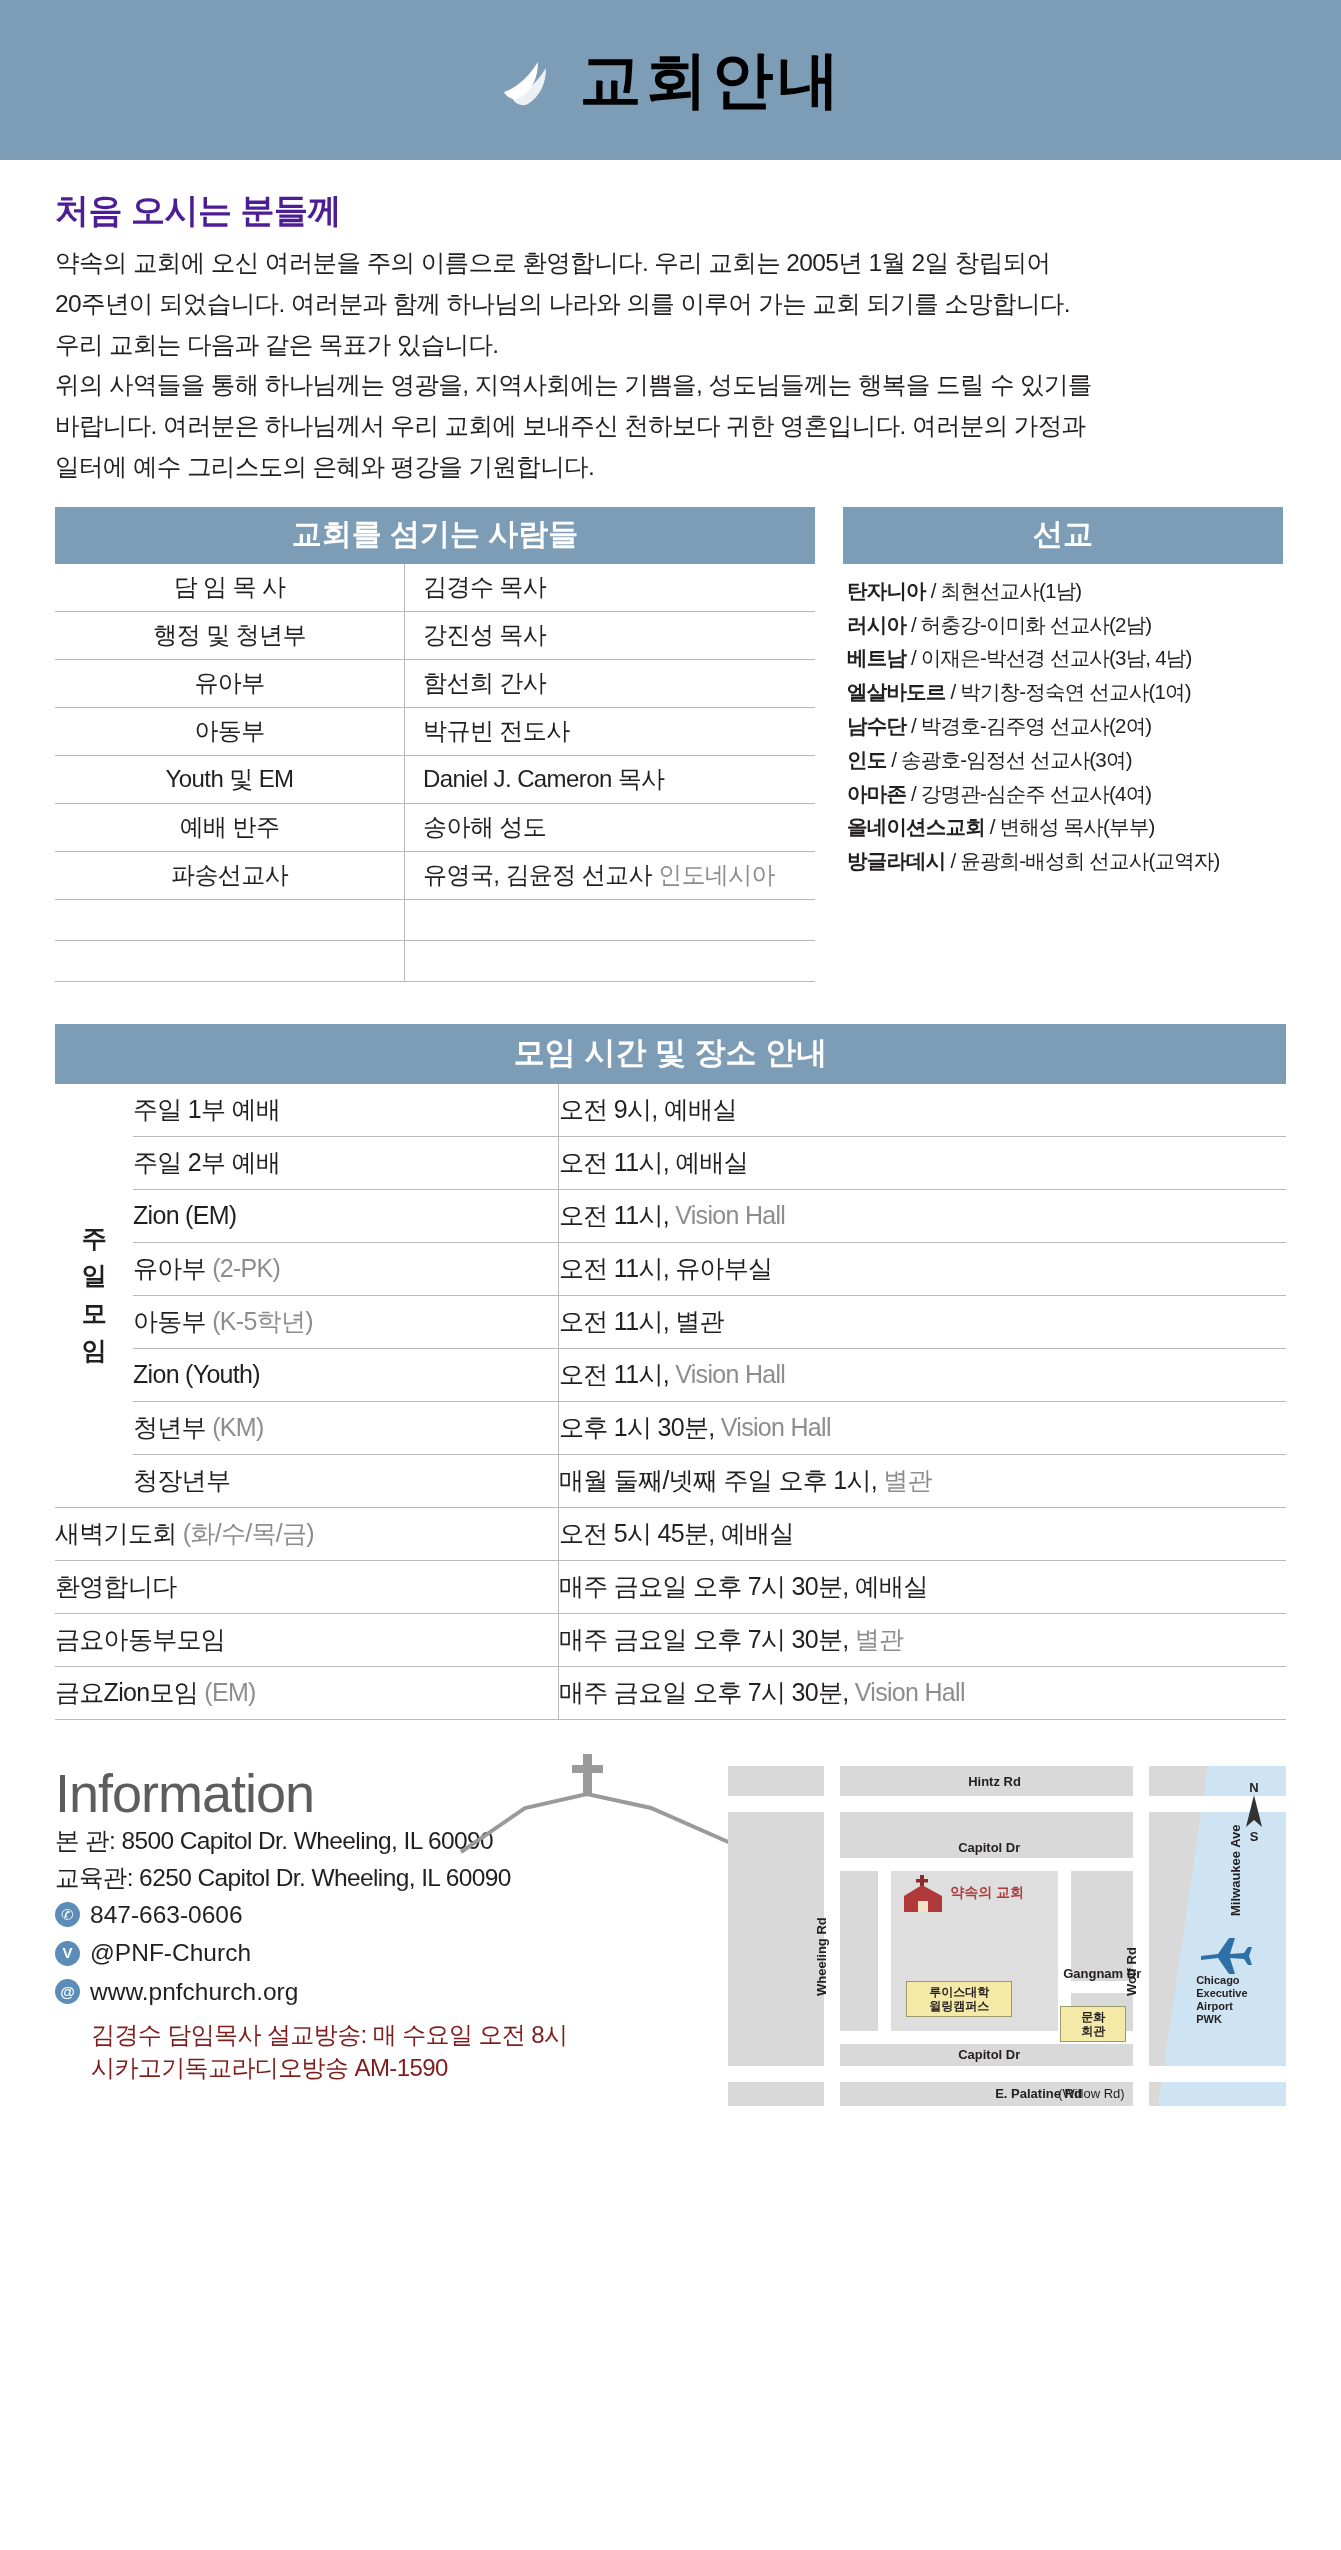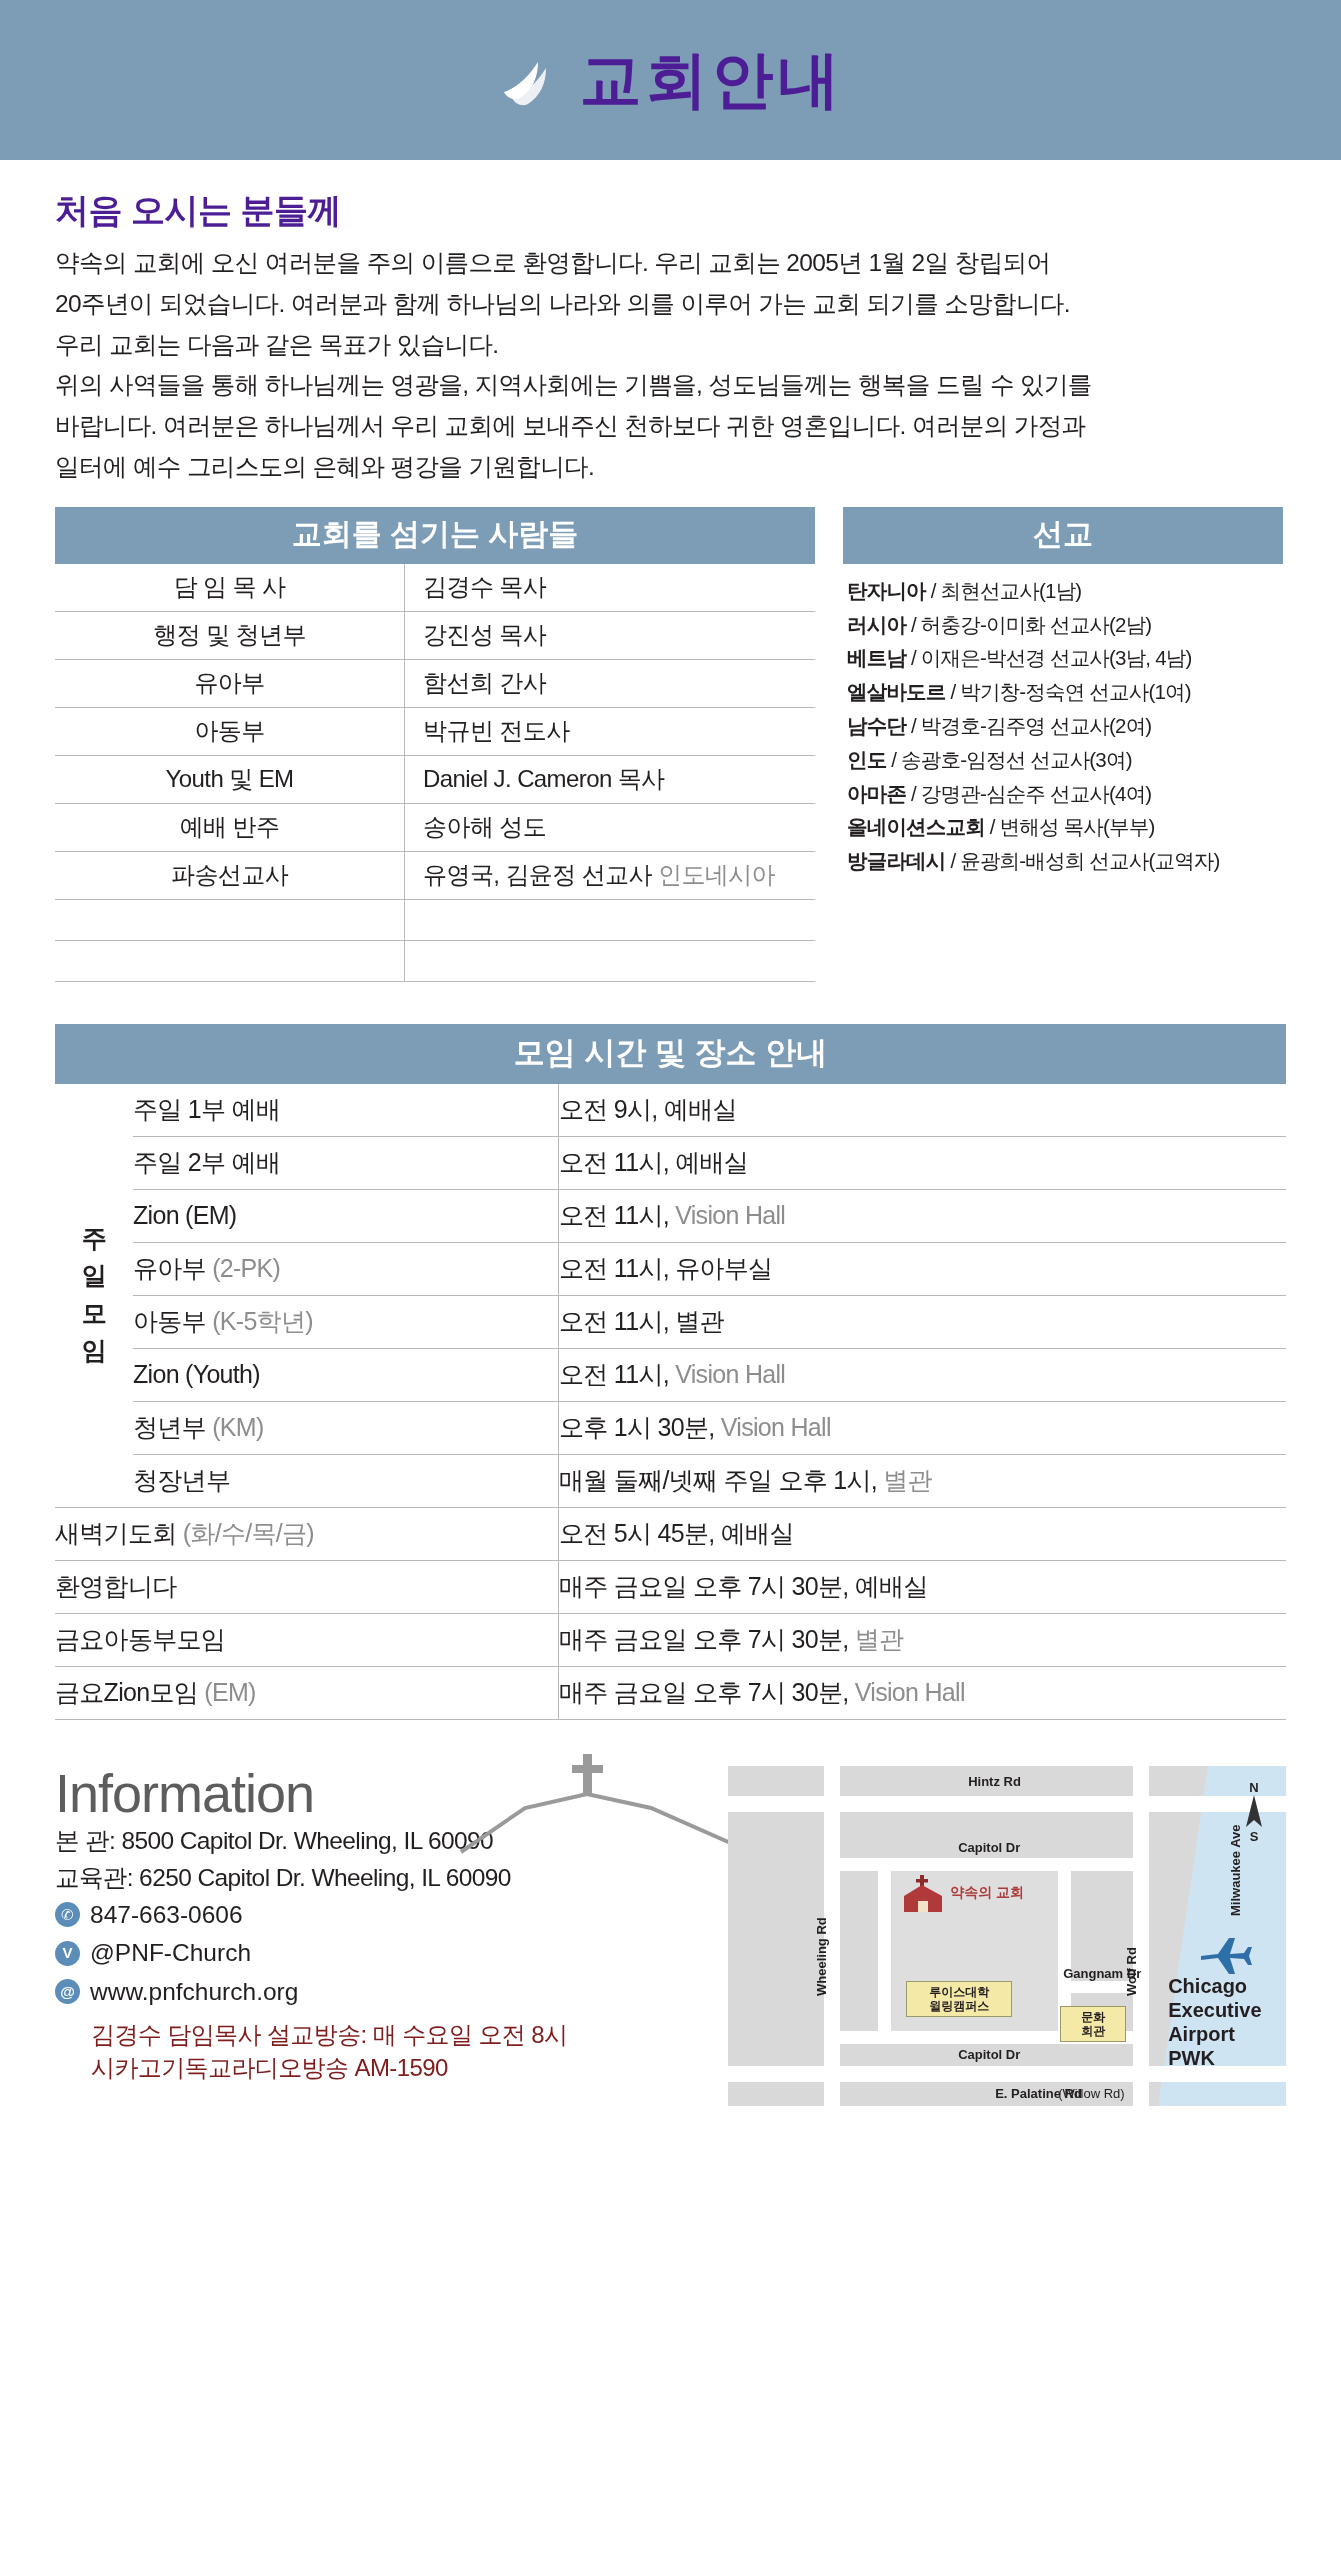--- a/index.html
+++ b/index.html
@@ -11,21 +11,21 @@
     -webkit-font-smoothing:antialiased;
   }
   .page{position:relative;width:1341px;height:2550px;overflow:hidden;}
 
   
   .header{
     height:160px;background:#7d9cb5;display:flex;align-items:center;justify-content:center;
   }
   .header-inner{display:flex;align-items:center;gap:18px;}
   .header-title{
-    color:#4c1d95;font-size:62px;font-weight:700;letter-spacing:4px;line-height:1;
+    color:#000000;font-size:62px;font-weight:700;letter-spacing:4px;line-height:1;
   }
   .wing-icon{width:64px;height:64px;display:block;}
 
   
   .content{padding:0 55px;}
 
   .sec-title{
     color:#4c1d95;font-size:34px;font-weight:700;margin:28px 0 12px 0;letter-spacing:-0.5px;
   }
   .para{
@@ -396,21 +396,21 @@
 
         <div class="ybox" style="left:178px;top:215px;width:100px;">루이스대학<br>윌링캠퍼스</div>
 
         <div class="ybox" style="left:332px;top:240px;width:60px;">문화<br>회관</div>
 
         <div class="pin" style="left:470px;top:168px;">
           <svg width="56" height="40" viewBox="0 0 56 40">
             <path d="M3 22 L20 20 L31 4 L37 4 L32 20 L46 19 L50 13 L54 13 L51 22 L54 31 L50 31 L46 25 L32 24 L37 40 L31 40 L20 24 L3 26 Z" fill="#2f6fa8"></path>
           </svg>
         </div>
-        <div class="lbl" style="left:440px;top:208px;font-size:20px;line-height:1.2;">Chicago<br>Executive<br>Airport<br>PWK</div>
+        <div class="lbl" style="left:468px;top:208px;font-size:11px;line-height:1.2;">Chicago<br>Executive<br>Airport<br>PWK</div>
 
         <div class="lbl" style="left:240px;top:8px;">Hintz Rd</div>
         <div class="lbl" style="left:230px;top:74px;">Capitol Dr</div>
         <div class="lbl" style="left:230px;top:281px;">Capitol Dr</div>
         <div class="lbl" style="left:223px;top:320px;margin-left:44px;">E. Palatine Rd</div>
         <div class="lbl" style="left:330px;top:320px;font-weight:400;">(Willow Rd)</div>
         <div class="lbl vrot" style="left:86px;top:230px;">Wheeling Rd</div>
         <div class="lbl vrot" style="left:396px;top:230px;">Wolf Rd</div>
         <div class="lbl vrot" style="left:500px;top:150px;">Milwaukee Ave</div>
         <div class="lbl" style="left:335px;top:200px;">Gangnam Dr</div>

